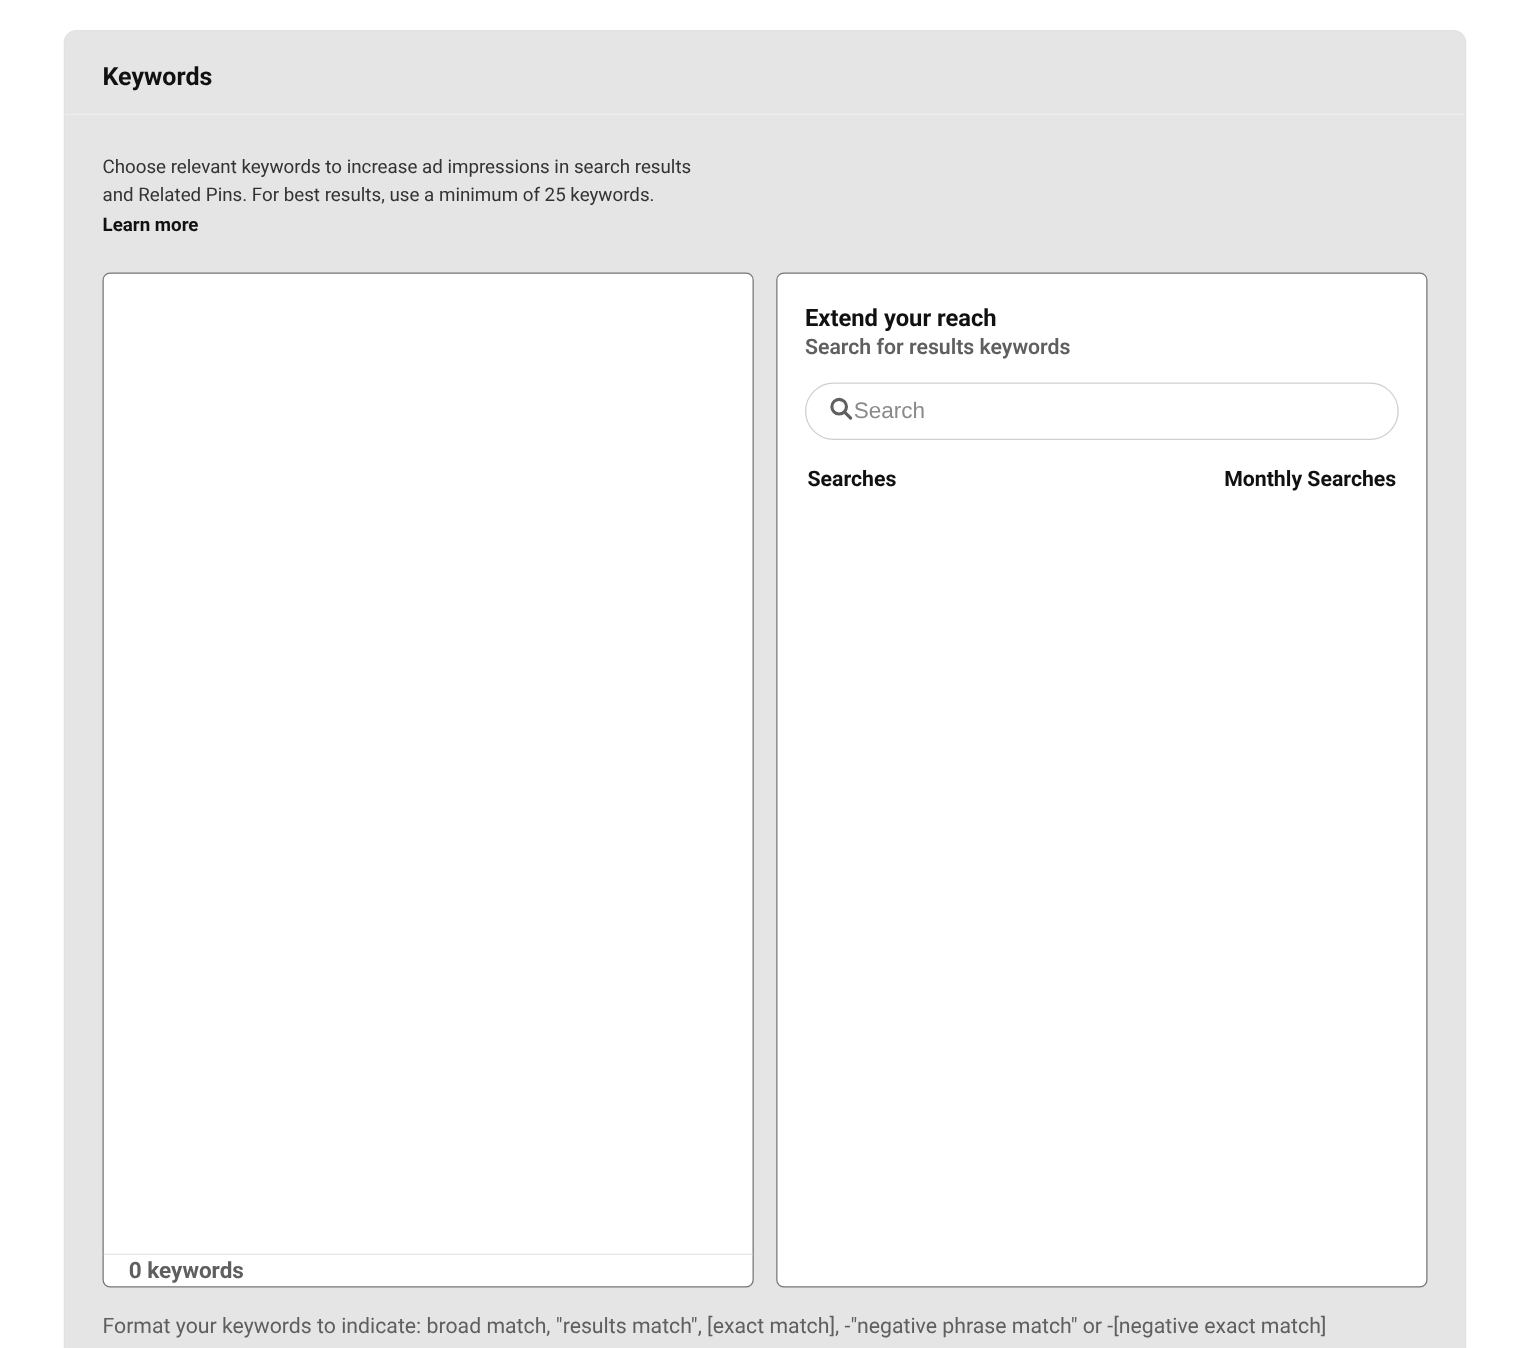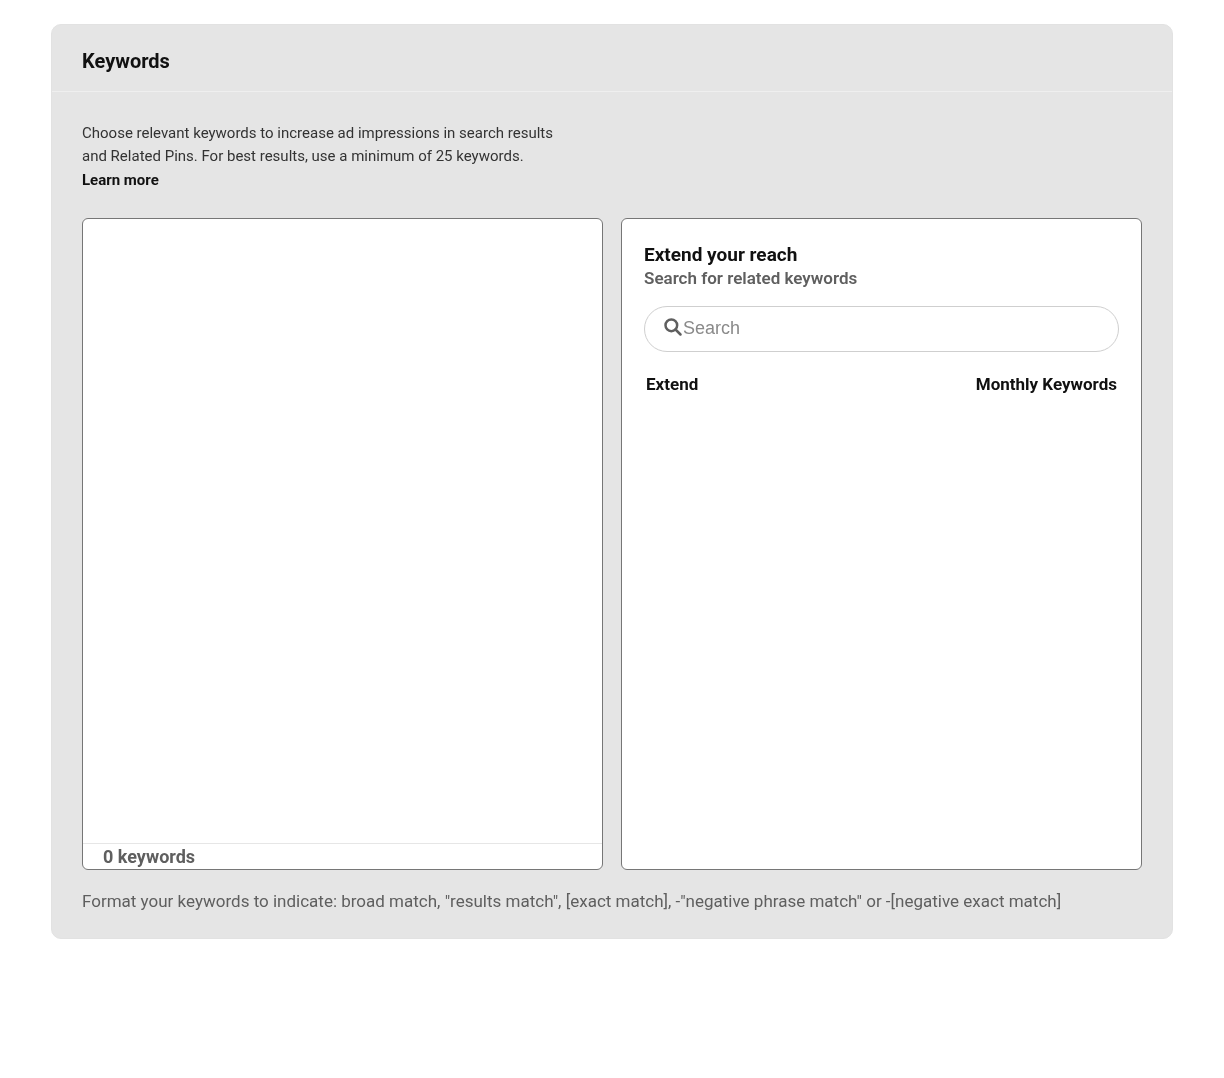--- a/index.html
+++ b/index.html
@@ -46,21 +46,21 @@
       cursor: pointer;
     }
     .panels {
       display: flex;
       gap: 18px;
     }
     .panel {
       flex: 1 1 50%;
       border: 1px solid #767676;
       border-radius: 6px;
-      height: 652px;
+      height: 812px;
       display: flex;
       flex-direction: column;
       background: #fff;
     }
     .panel-left .textarea-area {
       flex: 1 1 auto;
       border: none;
       resize: none;
       width: 100%;
       outline: none;
@@ -149,35 +149,35 @@
     <div class="panels">
 
       <div class="panel panel-left">
         <textarea class="textarea-area" style=""></textarea>
         <div class="panel-footer">0 keywords</div>
       </div>
 
       <div class="panel panel-right">
         <div class="panel-right-inner">
           <div class="extend-title">Extend your reach</div>
-          <div class="extend-sub">Search for related keywords</div>
+          <div class="extend-sub">Search for results keywords</div>
 
           <div class="search-wrap">
             <span>
               <svg width="20" height="20" viewBox="0 0 24 24" fill="none" stroke="#5f5f5f" stroke-width="3" stroke-linecap="round" stroke-linejoin="round">
                 <circle cx="10" cy="10" r="7"></circle>
                 <line x1="21" y1="21" x2="15" y2="15"></line>
               </svg>
             </span>
             <input type="text" class="search-input" placeholder="Search" style="">
           </div>
 
           <div class="table-header">
-            <span>Extend</span>
-            <span>Monthly Keywords</span>
+            <span>Searches</span>
+            <span>Monthly Searches</span>
           </div>
         </div>
       </div>
 
     </div>
 
     <div class="format-note">Format your keywords to indicate: broad match, "results match", [exact match], -"negative phrase match" or -[negative exact match]</div>
 
   </div>
 </div>

